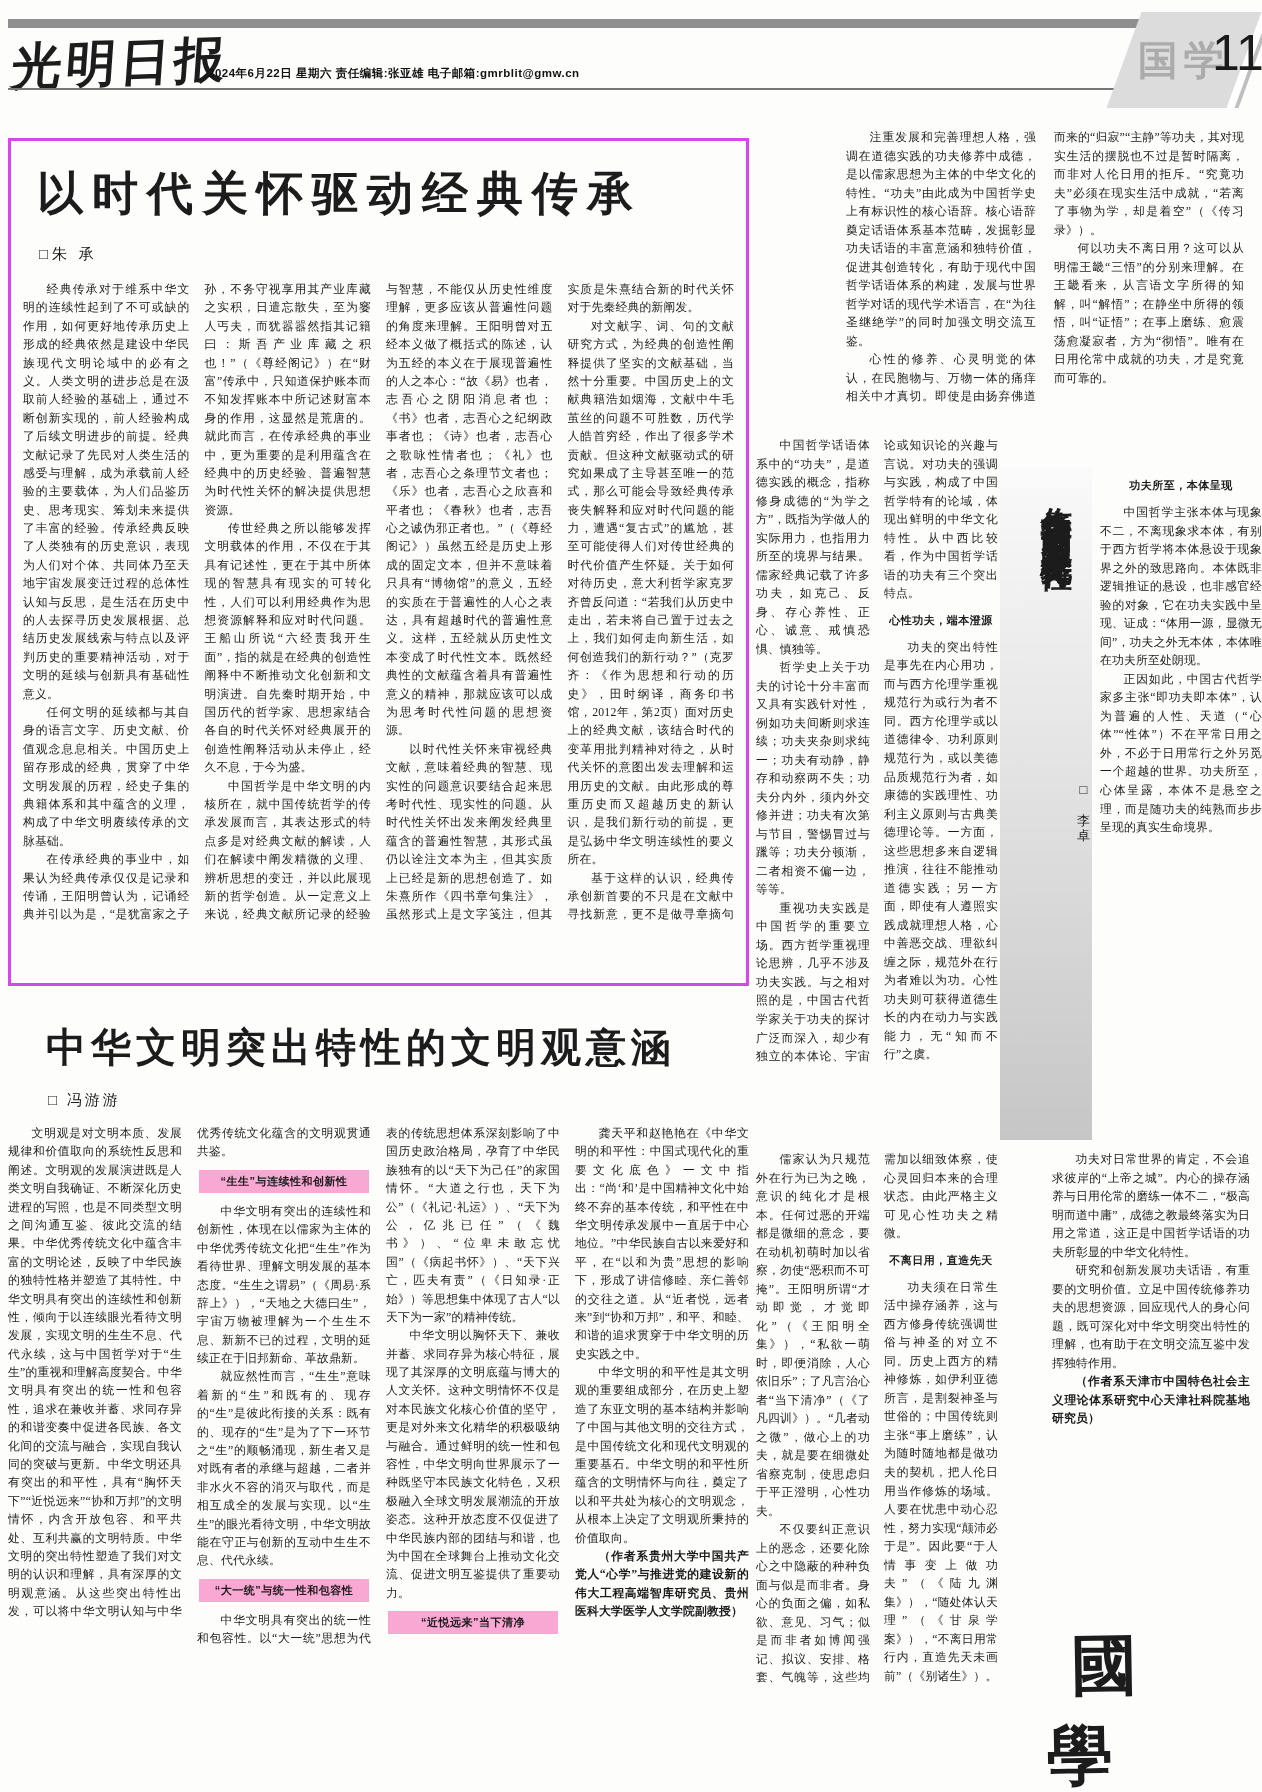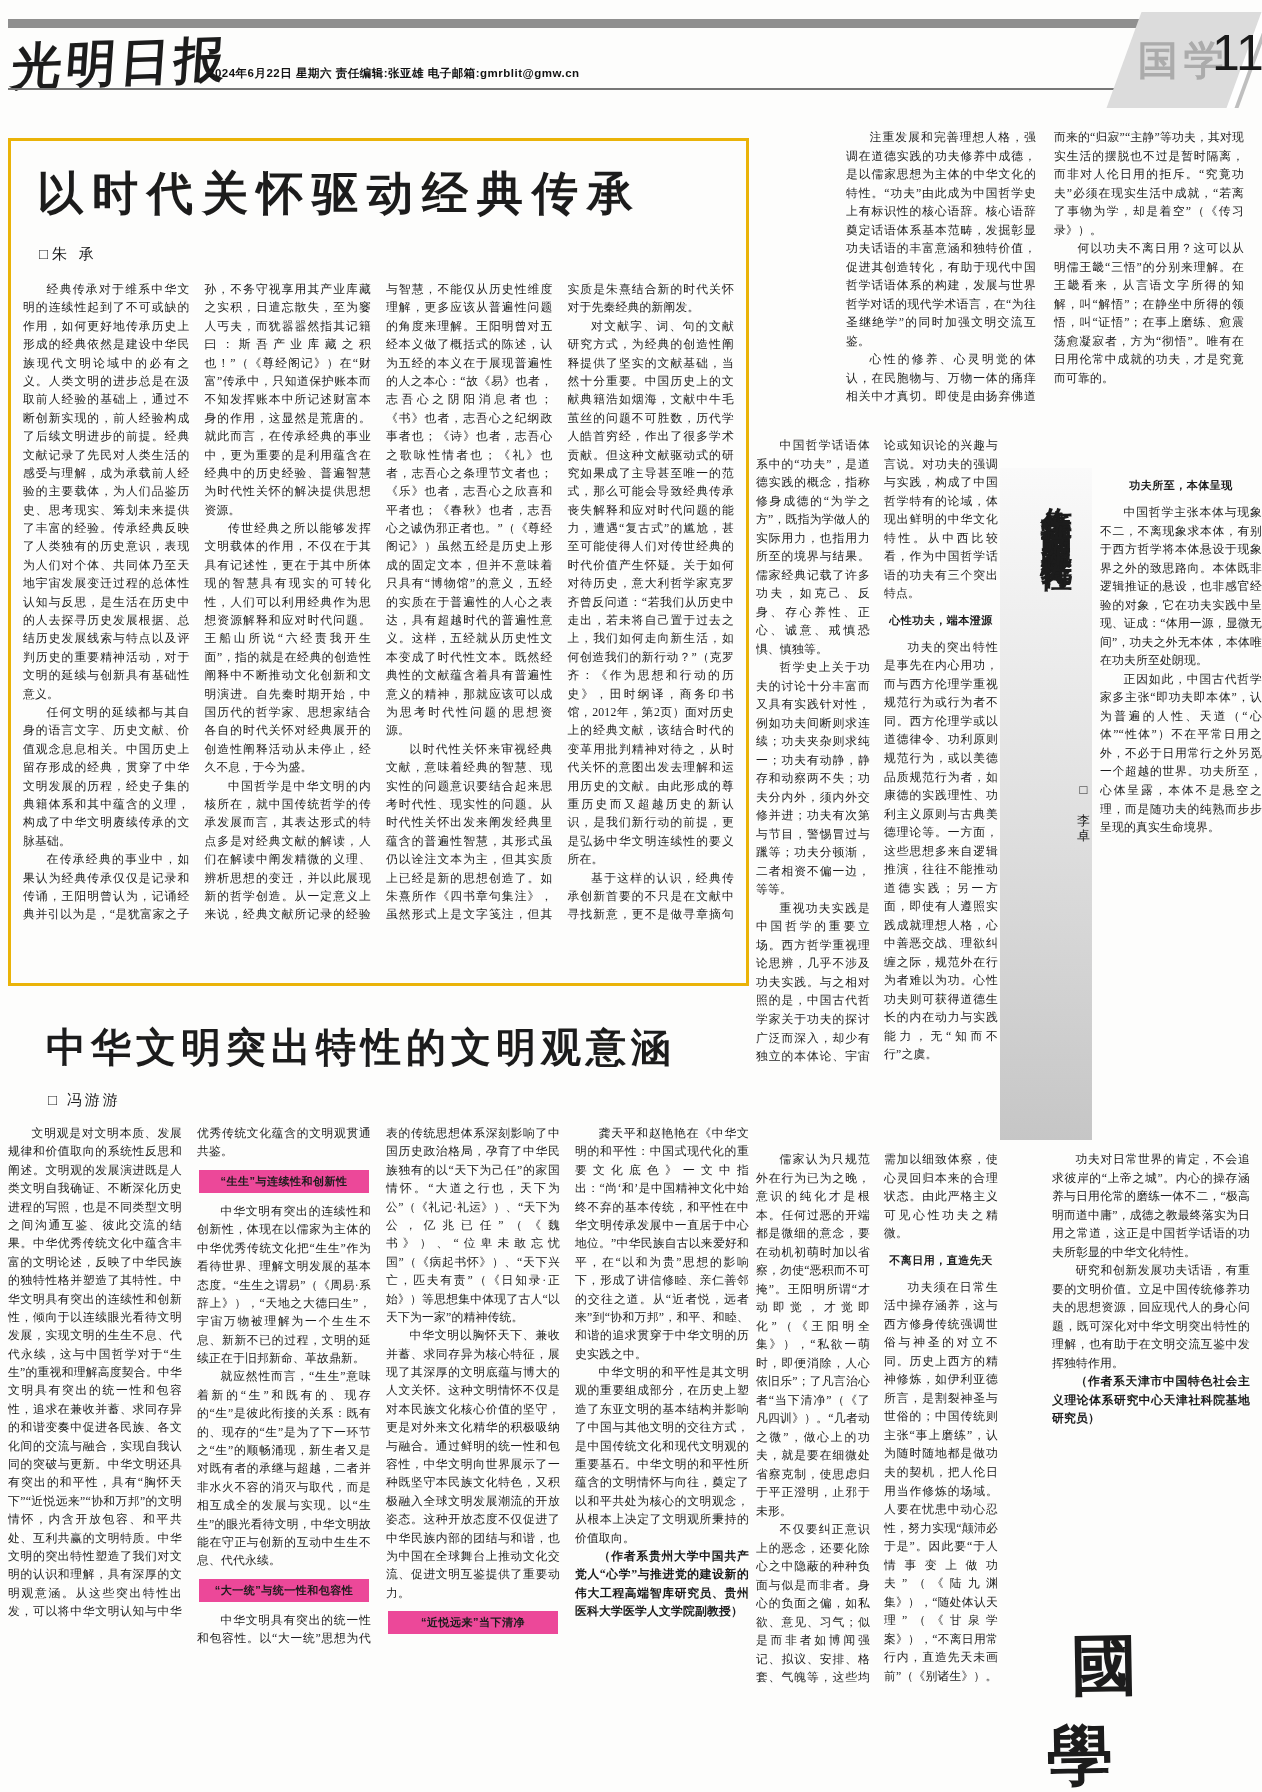--- a/index.html
+++ b/index.html
@@ -14,33 +14,33 @@
             font-family:"Liberation Sans",sans-serif;color:#111;}
   #head-rule{left:8px;top:88px;width:1148px;height:1.5px;background:#777;}
   #sec-band{left:1124px;top:12px;width:120px;height:96px;background:#dcdcdc;
             transform:skewX(-20deg);box-shadow:8px 0 0 #fff,12px 0 0 #bfbfbf;
             display:flex;align-items:center;justify-content:center;}
   #sec-band span{transform:skewX(20deg);font-size:40px;font-weight:900;color:#ababab;
                  letter-spacing:6px;}
   #page-num{left:1212px;top:24px;font-size:50px;color:#1a1a1a;
             font-family:"Liberation Sans",sans-serif;}
   
-  #article1{left:8px;top:138px;width:741px;height:848px;border:3px solid #eab308;
+  #article1{left:8px;top:138px;width:741px;height:848px;border:3px solid #d946ef;
             box-sizing:border-box;padding:20px 12px 8px 12px;background:#fdfdfc;overflow:hidden;}
   #a1-title{font-size:46px;font-weight:900;letter-spacing:9px;margin:2px 0 0 14px;
             font-family:"DejaVu Serif",serif;}
   .byline{font-size:15px;margin:20px 0 0 16px;letter-spacing:4px;}
   .colflow{margin-top:16px;text-align:justify;font-size:11.8px;line-height:1.56;
            letter-spacing:.2px;overflow:hidden;}
   #a1-body{column-count:4;column-gap:15px;height:662px;}
   .para{margin:0;text-indent:2em;}
   .para.bold{font-weight:700;}
   .subhead{font-weight:700;font-size:11px;text-align:center;margin:9px 2px;
            font-family:"Liberation Sans",sans-serif;letter-spacing:.5px;}
-  #a2-body .subhead{background:#ec4899;padding:3px 0;}
+  #a2-body .subhead{background:#f9a8d4;padding:3px 0;}
   
   #article2{left:8px;top:1002px;width:741px;height:786px;overflow:hidden;}
   #a2-title{font-size:40px;font-weight:900;letter-spacing:5px;margin:18px 0 0 38px;
             font-family:"DejaVu Serif",serif;}
   #a2-byline{font-size:15px;margin:16px 0 0 40px;letter-spacing:3px;}
   #a2-body{column-count:4;column-gap:15px;height:650px;margin-top:14px;}
   
   .rtext{text-align:justify;font-size:11.8px;line-height:1.57;letter-spacing:.2px;overflow:hidden;}
   #r-top{left:846px;top:128px;width:398px;height:302px;column-count:2;column-gap:18px;}
   #r-midleft{left:756px;top:436px;width:242px;height:706px;column-count:2;column-gap:14px;}
@@ -120,21 +120,21 @@
   <span id="v-byline">□李 卓</span>
   <span id="v-title">作为哲学话语的『功夫』及其中华文化特性</span>
 </div>
 
 <div class="abs rtext" id="r-midright">
     <div class="subhead">功夫所至，本体呈现</div>
     <p class="para">中国哲学主张本体与现象不二，不离现象求本体，有别于西方哲学将本体悬设于现象界之外的致思路向。本体既非逻辑推证的悬设，也非感官经验的对象，它在功夫实践中呈现、证成：“体用一源，显微无间”，功夫之外无本体，本体唯在功夫所至处朗现。</p>
     <p class="para">正因如此，中国古代哲学家多主张“即功夫即本体”，认为普遍的人性、天道（“心体”“性体”）不在平常日用之外，不必于日用常行之外另觅一个超越的世界。功夫所至，心体呈露，本体不是悬空之理，而是随功夫的纯熟而步步呈现的真实生命境界。</p>
   </div>
 <div class="abs rtext" id="r-botleft">
-    <p class="para">儒家认为只规范外在行为已为之晚，意识的纯化才是根本。任何过恶的开端都是微细的意念，要在动机初萌时加以省察，勿使“恶积而不可掩”。王阳明所谓“才动即觉，才觉即化”（《王阳明全集》），“私欲一萌时，即便消除，人心依旧乐”；了凡言治心者“当下清净”（《了凡四训》）。“几者动之微”，做心上的功夫，就是要在细微处省察克制，使思虑归于平正澄明，止邪于未形。</p>
+    <p class="para">儒家认为只规范外在行为已为之晚，意识的纯化才是根本。任何过恶的开端都是微细的意念，要在动机初萌时加以省察，勿使“恶积而不可掩”。王阳明所谓“才动即觉，才觉即化”（《王阳明全集》），“私欲一萌时，即便消除，人心依旧乐”；了凡言治心者“当下清净”（《了凡四训》）。“几者动之微”，做心上的功夫，就是要在细微处省察克制，使思虑归于平正澄明，心性功夫。</p>
     <p class="para">不仅要纠正意识上的恶念，还要化除心之中隐蔽的种种负面与似是而非者。身心的负面之偏，如私欲、意见、习气；似是而非者如博闻强记、拟议、安排、格套、气魄等，这些均需加以细致体察，使心灵回归本来的合理状态。由此严格主义可见心性功夫之精微。</p>
     <div class="subhead">不离日用，直造先天</div>
     <p class="para">功夫须在日常生活中操存涵养，这与西方修身传统强调世俗与神圣的对立不同。历史上西方的精神修炼，如伊利亚德所言，是割裂神圣与世俗的；中国传统则主张“事上磨练”，认为随时随地都是做功夫的契机，把人伦日用当作修炼的场域。人要在忧患中动心忍性，努力实现“颠沛必于是”。因此要“于人情事变上做功夫”（《陆九渊集》），“随处体认天理”（《甘泉学案》），“不离日用常行内，直造先天未画前”（《别诸生》）。</p>
   </div>
 <div class="abs rtext" id="r-botright">
     <p class="para">功夫对日常世界的肯定，不会追求彼岸的“上帝之城”。内心的操存涵养与日用伦常的磨练一体不二，“极高明而道中庸”，成德之教最终落实为日用之常道，这正是中国哲学话语的功夫所彰显的中华文化特性。</p>
     <p class="para">研究和创新发展功夫话语，有重要的文明价值。立足中国传统修养功夫的思想资源，回应现代人的身心问题，既可深化对中华文明突出特性的理解，也有助于在文明交流互鉴中发挥独特作用。</p>
     <p class="para bold">（作者系天津市中国特色社会主义理论体系研究中心天津社科院基地研究员）</p>
   </div>
 

